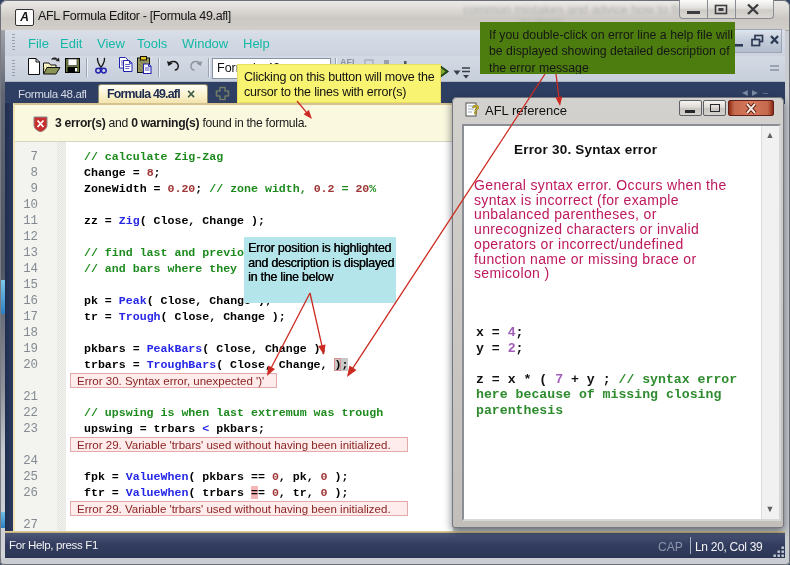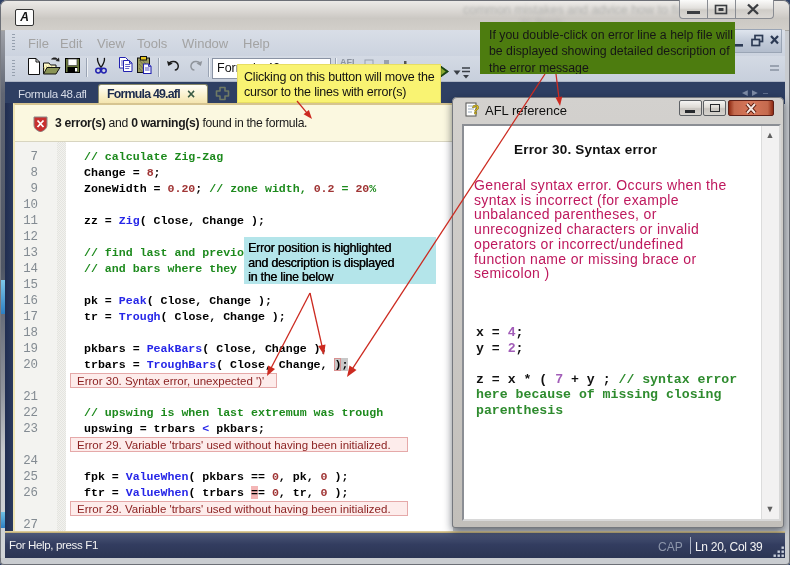--- a/index.html
+++ b/index.html
@@ -24,21 +24,21 @@
     border:1px solid #898c92;border-top:none;box-sizing:border-box;}
   #cap-min{left:679px;width:29px;border-radius:0 0 0 4px;}
   #cap-max{left:707px;width:29px;}
   #cap-close{left:735px;width:39px;border-radius:0 0 4px 0;}
   
   #menurow{left:5px;top:30px;width:780px;height:26px;
     background:linear-gradient(#d9dee7,#ccd3df);}
   #toolrow{left:5px;top:56px;width:780px;height:26px;
     background:linear-gradient(#d4dae4,#c7cfdc);border-bottom:1px solid #aeb6c6;box-sizing:border-box;}
   .grip{width:3px;background:repeating-linear-gradient(#96a0ae 0 1px,transparent 1px 3px);}
-  .menuitem{top:36px;font-size:13px;color:#a3a3a3;}
+  .menuitem{top:36px;font-size:13px;color:#14b8a6;}
   .tsep{position:absolute;top:58px;width:1px;height:19px;background:#9aa4b4;border-right:1px solid #eef1f5;}
   #combo{left:212px;top:58px;width:119px;height:21px;background:#fff;border:1px solid #8a93a4;
     box-sizing:border-box;font-size:12.5px;color:#111;padding:2px 0 0 4px;}
   
   #mdipanel{left:712px;top:29px;width:70px;height:24px;
     background:linear-gradient(#dfe5ee,#c2cbd9 50%,#b3bdcd);
     border:1px solid #9aa5b5;box-sizing:border-box;}
   
   #tabrow{left:5px;top:82px;width:780px;height:22px;background:#2e3f63;background-image:radial-gradient(#273758 20%,transparent 21%);background-size:4px 4px;}
   #tab-inactive{left:18px;top:87px;font-size:11.6px;letter-spacing:-0.4px;color:#d5dae6;}
@@ -89,32 +89,33 @@
   .aflp{position:absolute;left:20px;font-size:14px;color:#be185d;line-height:14.7px;letter-spacing:0.35px;}
   .aflc{position:absolute;left:22px;font-family:"Liberation Mono",monospace;font-size:13.2px;
     font-weight:bold;color:#111;white-space:pre;line-height:15.6px;}
   .pn{color:#a25db8;}
   .gc{color:#2e8b2e;}
   
   #tipyellow{left:238px;top:65px;width:202px;height:37px;background:#f9f372;
     box-shadow:0 0 0 1px #e8de62;font-size:12.5px;letter-spacing:-0.2px;color:#111;white-space:nowrap;overflow:hidden;}
   #tippink{left:480px;top:22px;width:255px;height:52px;background:#4d7c0f;
     font-size:12.3px;letter-spacing:0;color:#161616;white-space:nowrap;overflow:hidden;}
-  #tipcyan{left:244px;top:237px;width:152px;height:47px;background:#b4e5ea;
-    font-size:12.4px;letter-spacing:-0.22px;color:#000;text-shadow:0.4px 0 0 #222;white-space:nowrap;overflow:hidden;padding-left:40px;}
+  #tipcyan{left:244px;top:237px;width:152px;height:66px;background:#b4e5ea;
+    font-size:12.4px;letter-spacing:-0.22px;color:#000;text-shadow:0.4px 0 0 #222;white-space:nowrap;overflow:hidden;}
 </style></head>
 <body>
 <div class="abs" id="frame"></div>
 <div class="abs" style="left:0;top:30px;width:5px;height:528px;background:linear-gradient(#9ea1a8 0%,#606673 12%,#4f5665 45%,#8f939b 68%,#c6c9cd 80%,#d2d5d8 100%);box-shadow:inset 1px 0 0 #787b82"></div>
 <div class="abs" style="left:1px;top:280px;width:4px;height:34px;background:linear-gradient(#7ec8e8,#2d7fc2)"></div>
 <div class="abs" style="left:1px;top:512px;width:4px;height:16px;background:linear-gradient(#6fc0e4,#2d7fc2)"></div>
 <div class="abs" id="titlebar">
   <div class="abs" id="blur1">common mistakes and advice how to fix them</div>
   <div class="abs" id="blur2">to them</div>
   <div class="abs" id="appicon">A</div>
+  <div class="abs" id="apptitle">AFL Formula Editor - [Formula 49.afl]</div>
 </div>
 <div class="abs capbtn" id="cap-min"></div>
 <div class="abs capbtn" id="cap-max"></div>
 <div class="abs capbtn" id="cap-close"></div>
 <svg class="abs" style="left:679px;top:0;width:100px;height:19px" viewBox="0 0 100 19">
   <rect x="8" y="11" width="13" height="3" fill="#3b3d41"></rect>
   <rect x="36.5" y="5.5" width="11" height="8" fill="none" stroke="#3b3d41" stroke-width="1.6"></rect>
   <rect x="39.5" y="8" width="5" height="3" fill="#3b3d41"></rect>
   <path d="M69 4.5 L79 14 M79 4.5 L69 14" stroke="#3b3d41" stroke-width="2.4"></path>
 </svg>

